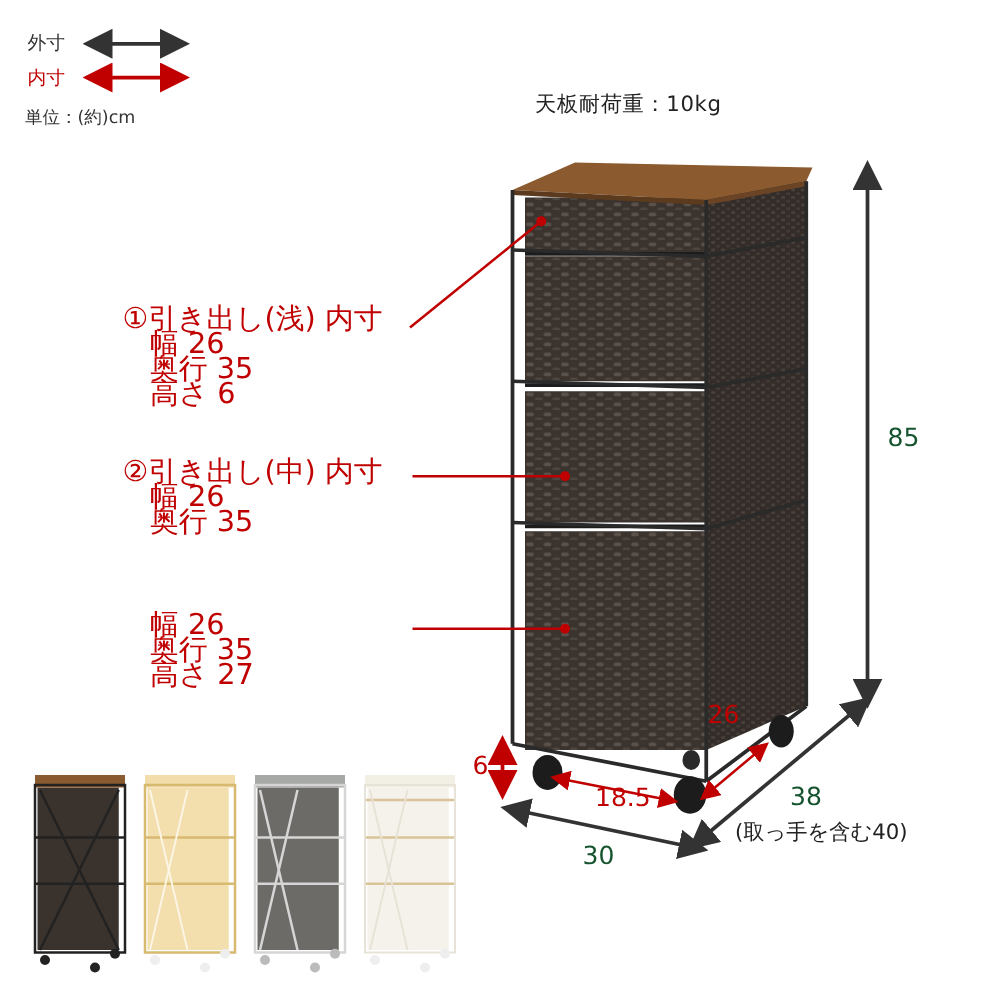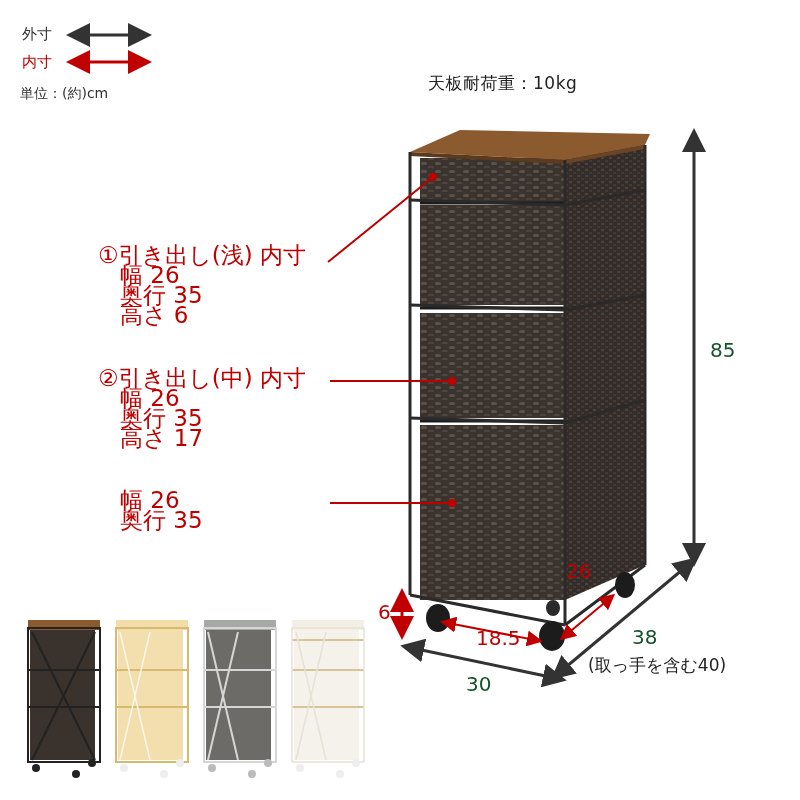--- a/index.html
+++ b/index.html
@@ -179,25 +179,25 @@
 <div class="abs spec" style="left:98px;top:245px;">
   <span class="title">①引き出し(浅) 内寸</span>
   <span class="row">幅 26</span>
   <span class="row">奥行 35</span>
   <span class="row">高さ  6</span>
 </div>
 <div class="abs spec" style="left:98px;top:368px;">
   <span class="title">②引き出し(中) 内寸</span>
   <span class="row">幅 26</span>
   <span class="row">奥行 35</span>
-  <span class="row">高さ  17</span>
 </div>
 <div class="abs spec" style="left:98px;top:490px;">
   <span class="row">幅 26</span>
   <span class="row">奥行 35</span>
+  <span class="row">高さ  27</span>
 </div>
 
 <div class="abs dim" style="left:710px;top:338px;">85</div>
 <div class="abs dim" style="left:466px;top:672px;">30</div>
 <div class="abs dim" style="left:632px;top:625px;">38</div>
 <div class="abs dim-sub" style="left:588px;top:654px;">(取っ手を含む40)</div>
 <div class="abs dim-red" style="left:378px;top:600px;">6</div>
 <div class="abs dim-red" style="left:476px;top:598px;margin-top:28px;">18.5</div>
 <div class="abs dim-red" style="left:566px;top:559px;">26</div>
 

